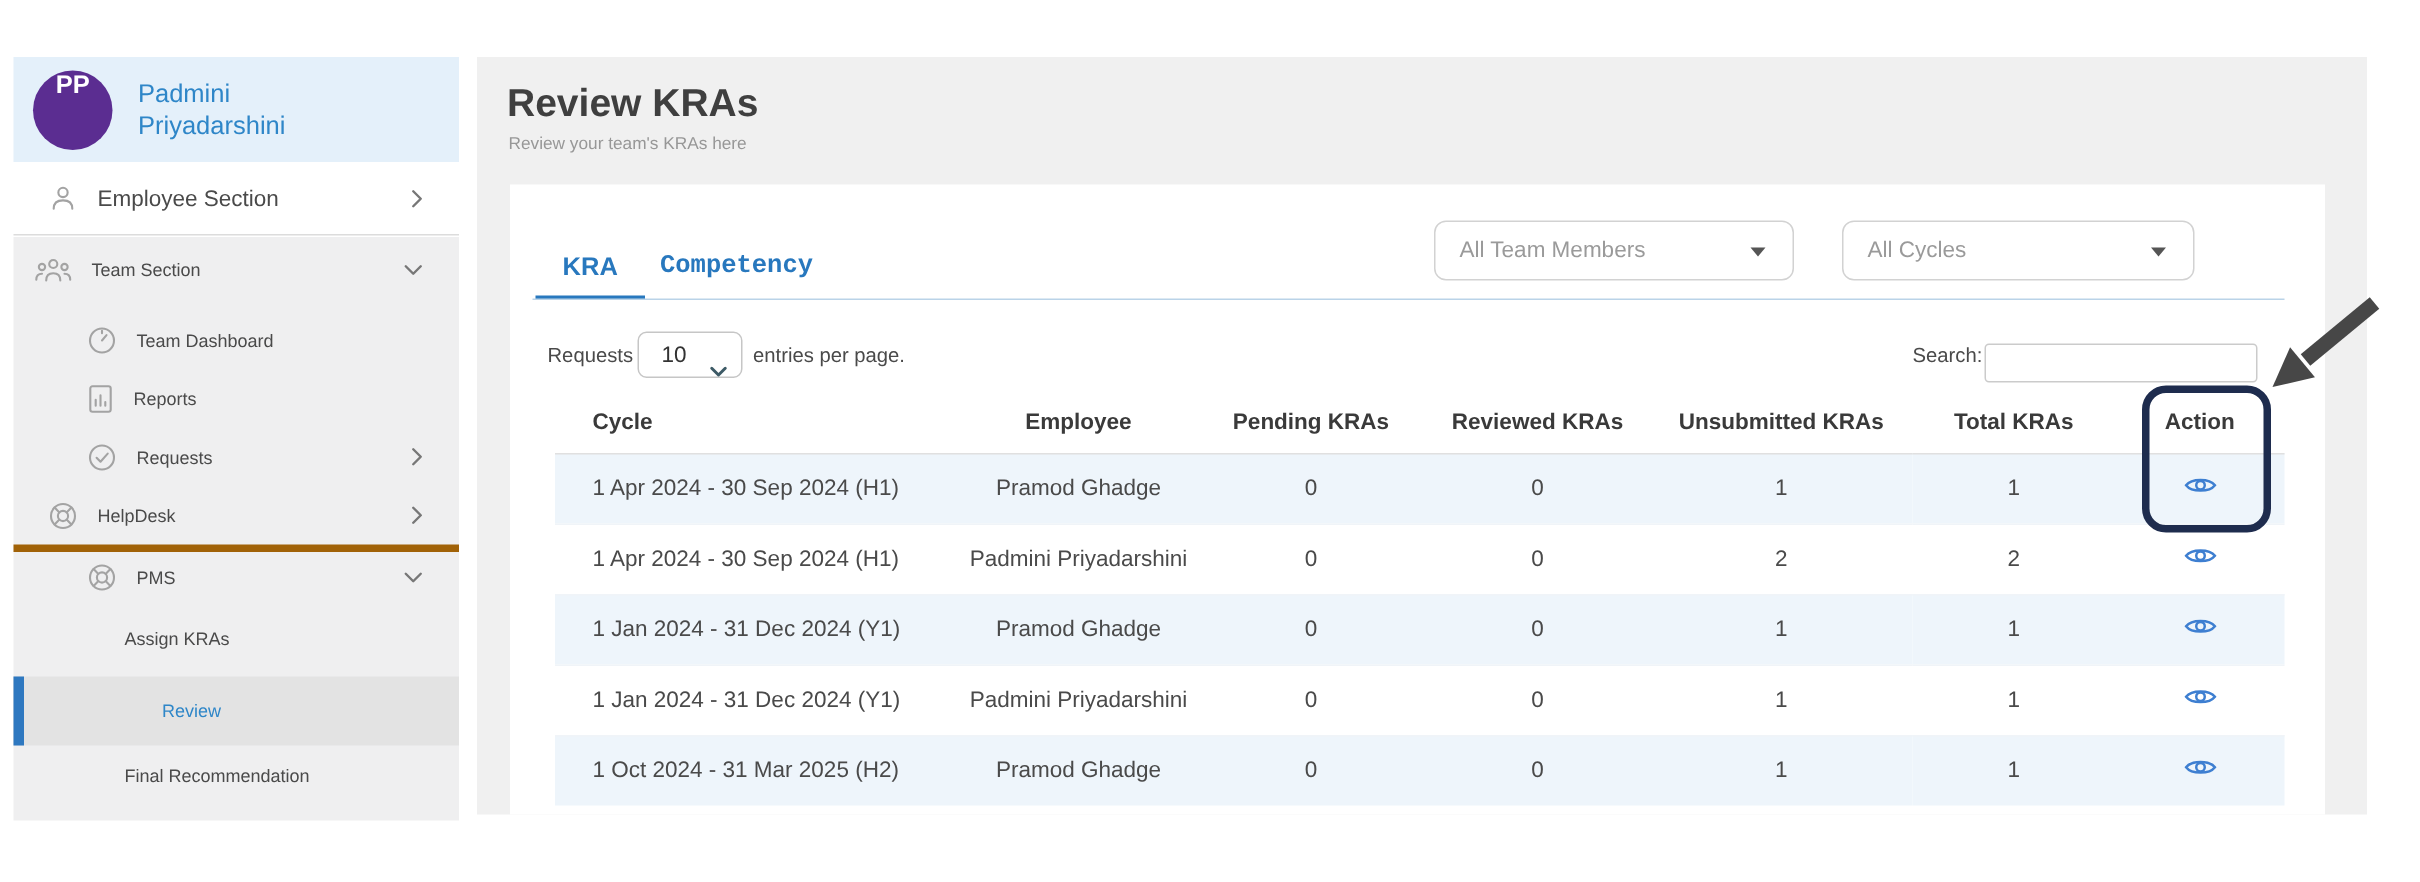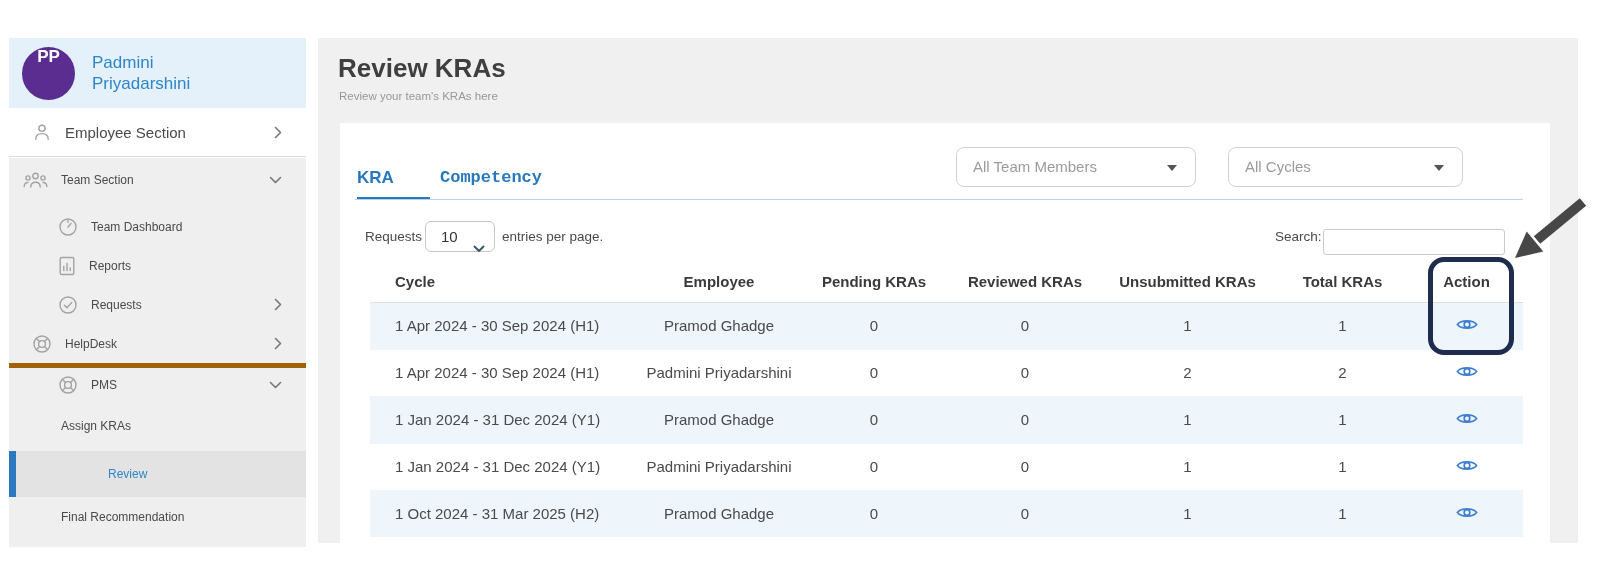--- a/index.html
+++ b/index.html
@@ -16,31 +16,31 @@
   .user-name { margin-left: 17px; width: 150px; font-size: 17px; line-height: 21px; color: #2e86c8; }
 
   .nav-row { position: absolute; left: 0; width: 100%; display: flex; align-items: center;
     font-size: 15px; color: #4a4a4a; cursor: default; }
   .employee-row { top: 76px; height: 49px; background: #fff; border-bottom: 1px solid #dcdcdc; padding-left: 23px; }
   .gray-block { position: absolute; left: 0; top: 126px; width: 100%; height: 389px; background: #efeff0; }
   .gb-row { position: absolute; left: 0; width: 100%; display: flex; align-items: center;
     font-size: 12px; color: #4a4a4a; }
   .icon-gap { margin-right: 13px; display: inline-flex; align-items: center; }
   .chev { position: absolute; right: 24px; display: inline-flex; align-items: center; }
-  .sub-label { padding-left: 52px; }
+  .sub-label { padding-left: 74px; }
   .active-item { background: #e3e3e3; border-left: 7px solid #2e78c0; color: #2e86c8; }
   .active-item .sub-label { padding-left: 92px; }
 
   
   #main { position: absolute; left: 318px; top: 38px; width: 1260px; height: 505px; background: #f0f0f0; }
   .page-title { position: absolute; left: 20px; top: 15px; font-size: 26px; font-weight: 600; color: #3f3f3f; }
   .page-subtitle { position: absolute; left: 21px; top: 52px; font-size: 11.5px; color: #979797; }
   .card { position: absolute; left: 22px; top: 85px; width: 1210px; height: 420px; background: #ffffff; }
 
-  .tab { position: absolute; top: 36px; height: 41px; line-height: 38px; text-align: left;
+  .tab { position: absolute; top: 36px; height: 41px; line-height: 38px; text-align: center;
     font-size: 17px; font-weight: 600; color: #2878be; cursor: pointer; }
   .tab-active { border-bottom: 3px solid #2878be; }
   .tab-base-line { position: absolute; left: 15px; top: 76px; width: 1168px; height: 1px; background: #bad3e8; }
 
   .dropdown { position: absolute; top: 24px; height: 40px; background: #fff; border: 1px solid #d2d2d2;
     border-radius: 8px; font-size: 15px; color: #9a9a9a; line-height: 38px; padding-left: 16px; cursor: pointer; }
   .caret { position: absolute; right: 18px; top: 17px; width: 0; height: 0;
     border-left: 5px solid transparent; border-right: 5px solid transparent; border-top: 6px solid #555; }
 
   .inline-label { position: absolute; top: 98px; height: 31px; line-height: 31px; font-size: 13.5px; color: #4a4a4a; }

